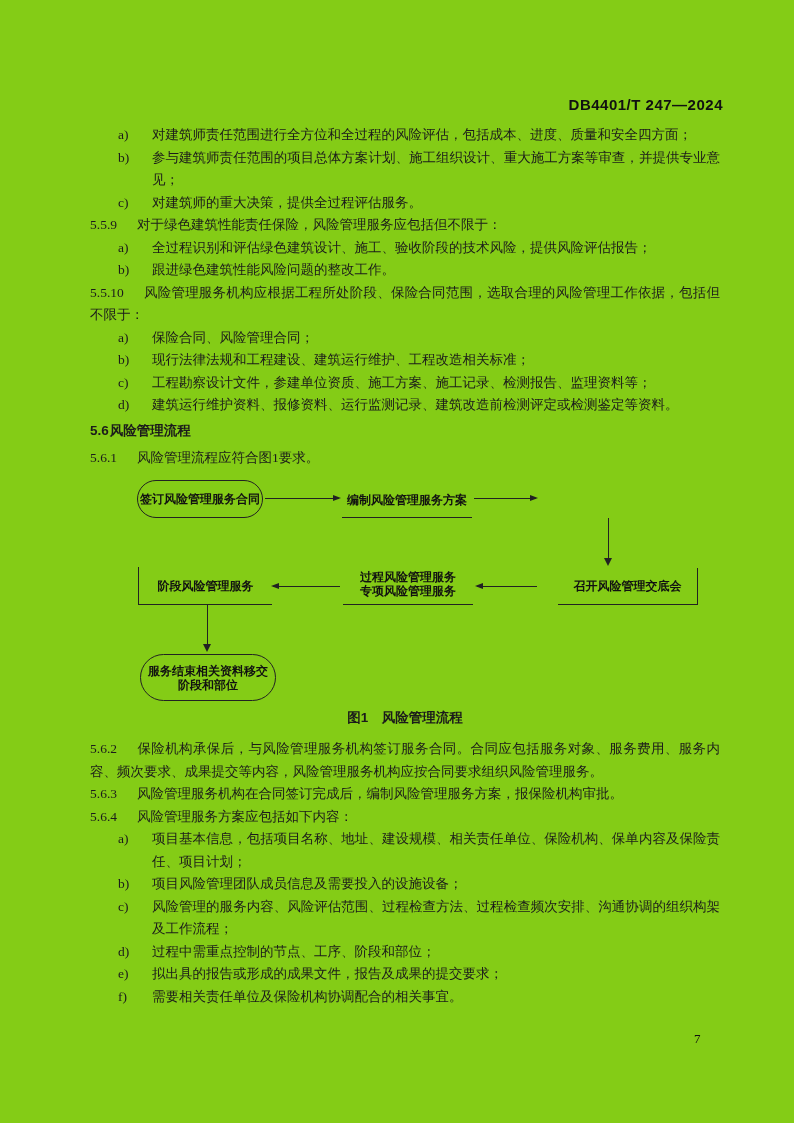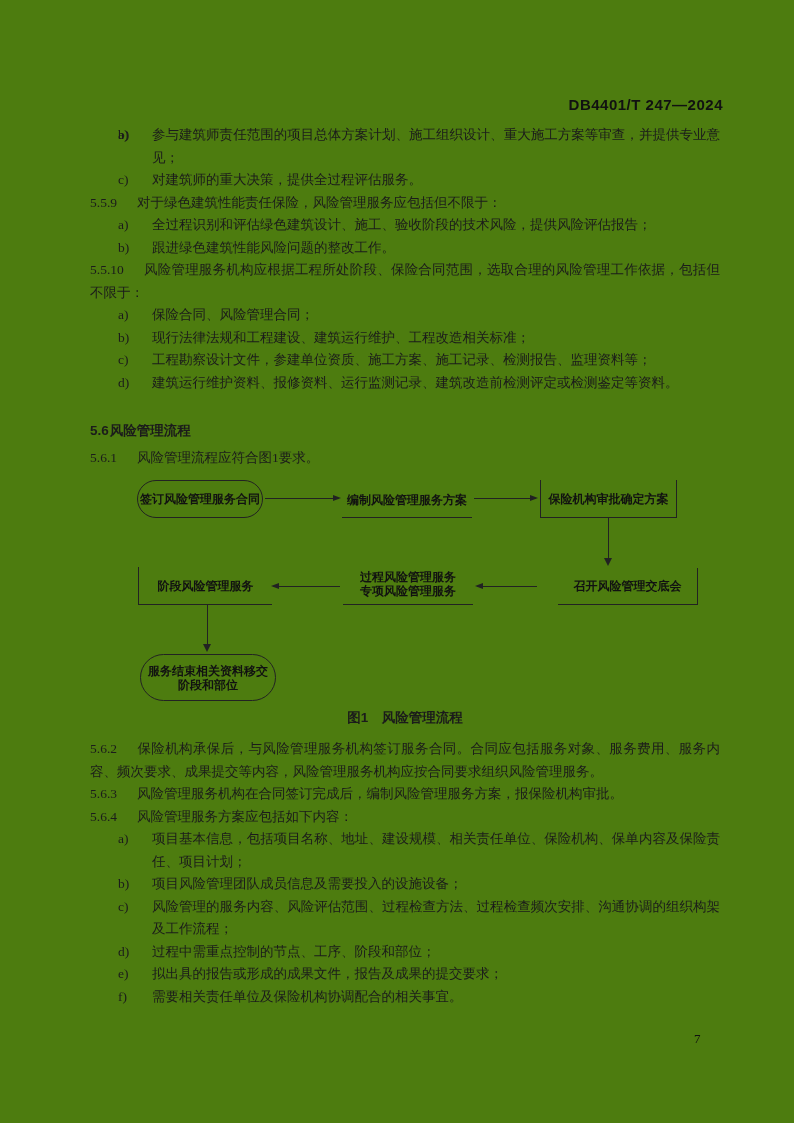--- a/index.html
+++ b/index.html
@@ -1,21 +1,21 @@
 <!DOCTYPE html>
 <html><head>
 <meta charset="utf-8">
 <style>
   * { margin:0; padding:0; box-sizing:border-box; }
   html,body { background:#e8e8e8; }
   .page {
     position:relative;
     width:794px; height:1123px;
     margin:0 auto;
-    background:#4d7c0f;
+    background:#84cc16;
     color:#1b1b1b;
     font-family:"Liberation Serif", serif;
     font-size:13.5px;
     line-height:22.5px;
     overflow:hidden;
   }
   .doc-header {
     position:absolute; top:94px; right:71px;
     font-family:"Liberation Sans", sans-serif;
     font-size:15px; font-weight:600; letter-spacing:0.5px;
@@ -71,20 +71,21 @@
 
 <div class="page">
 
   <div class="doc-header">DB4401/T 247—2024</div>
 
   <div class="content">
 
     <div class="block" id="block-top">
       <div class="li">
         <span class="marker">a)</span>
+        <span>对建筑师责任范围进行全方位和全过程的风险评估，包括成本、进度、质量和安全四方面；</span>
       </div>
       <div class="li">
         <span class="marker">b)</span>
         <span>参与建筑师责任范围的项目总体方案计划、施工组织设计、重大施工方案等审查，并提供专业意见；</span>
       </div>
       <div class="li">
         <span class="marker">c)</span>
         <span>对建筑师的重大决策，提供全过程评估服务。</span>
       </div>
 
@@ -132,23 +133,20 @@
     <div class="block fig" id="figure">
 
       <div class="node stadium" style="left:47px; top:7px; width:126px; height:38px;">
         <span>签订风险管理服务合同</span>
       </div>
       <div class="harrow right" style="left:175px; top:25px; width:74px;"></div>
       <div class="node b-bottom" style="left:252px; top:9px; width:130px; height:36px;">
         <span>编制风险管理服务方案</span>
       </div>
       <div class="harrow right" style="left:384px; top:25px; width:62px;"></div>
-      <div class="node b-left b-right b-bottom" style="left:450px; top:7px; width:137px; height:38px;">
-        <span>保险机构审批确定方案</span>
-      </div>
       <div class="varrow" style="left:518px; top:45px; height:46px;"></div>
 
       <div class="node b-right b-bottom" style="left:468px; top:95px; width:140px; height:37px;">
         <span>召开风险管理交底会</span>
       </div>
       <div class="harrow left" style="left:387px; top:113px; width:60px;"></div>
       <div class="node b-bottom" style="left:253px; top:90px; width:130px; height:42px;">
         <span>过程风险管理服务</span>
         <span>专项风险管理服务</span>
       </div>

